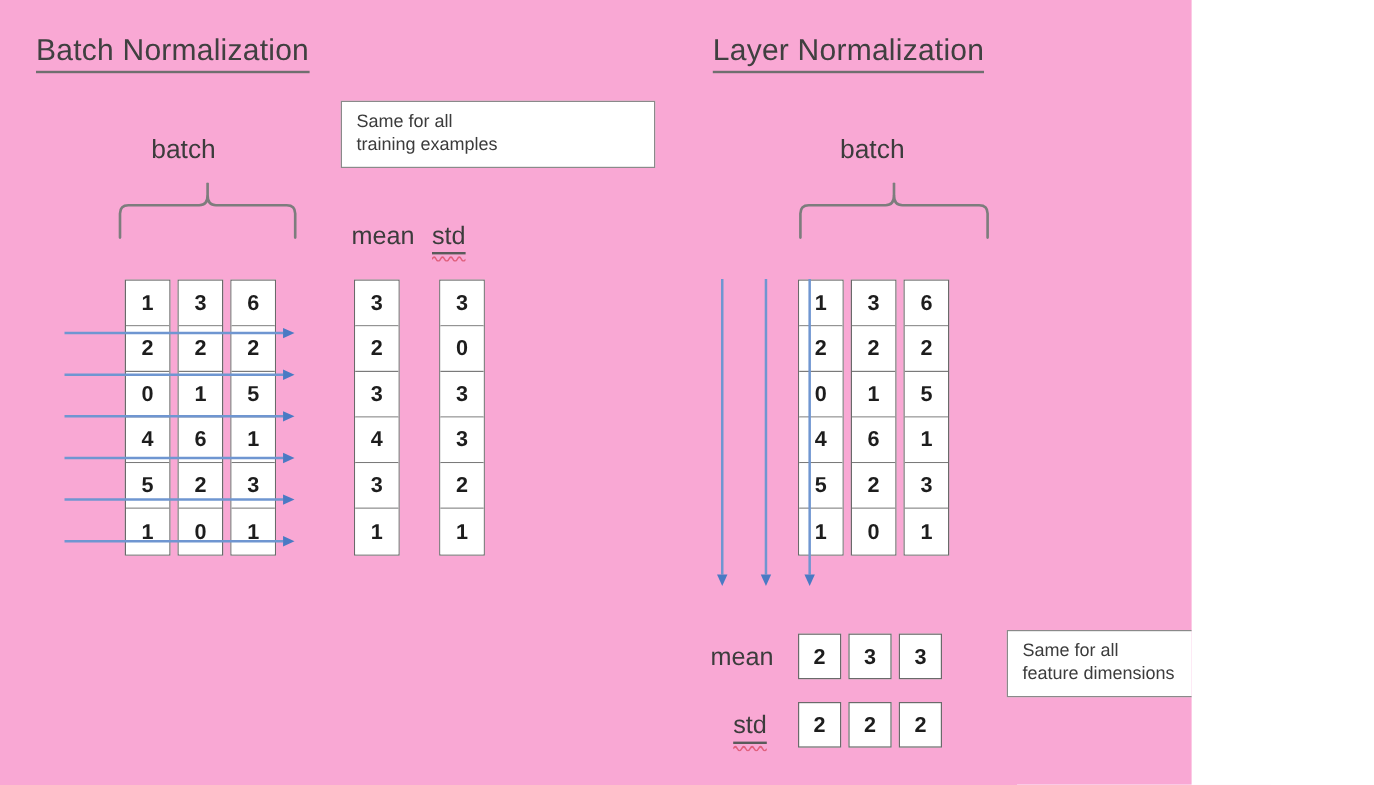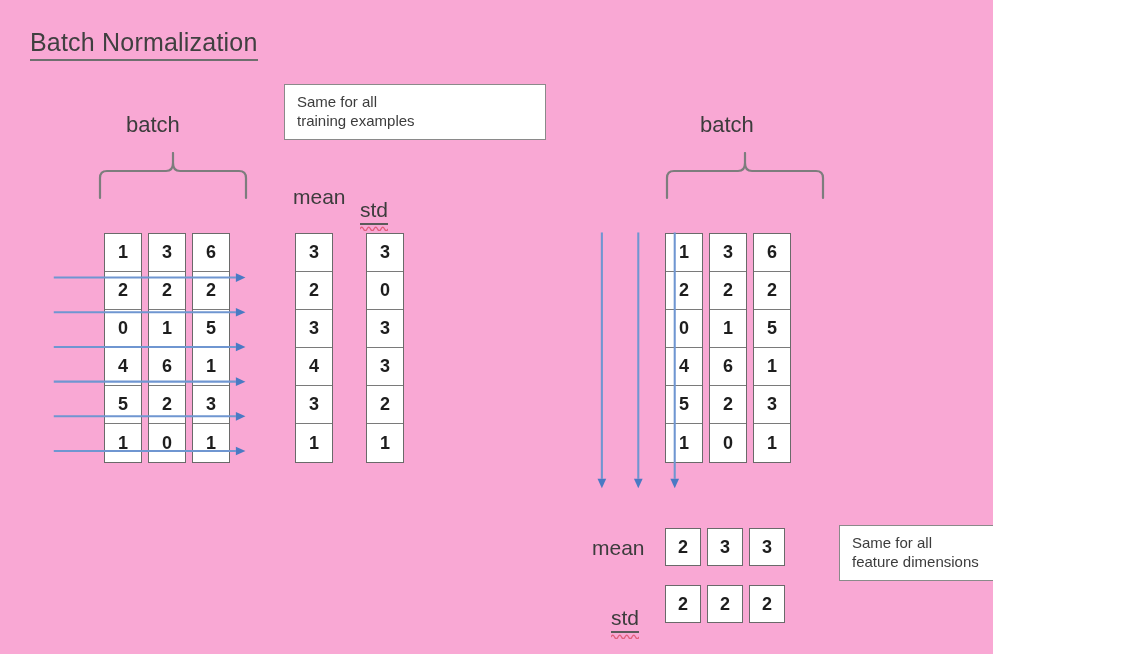--- a/index.html
+++ b/index.html
@@ -97,21 +97,20 @@
 
   
   .stat-label {
     font-size: 21px;
     color: #3c3c3c;
     white-space: nowrap;
   }
   .stat-label.underlined {
     border-bottom: 2px solid #5a5a5a;
     padding-bottom: 1px;
-    margin-top: 13px;
   }
   .squiggle {
     position: absolute;
     left: 0;
     bottom: -6px;
     width: 100%;
     height: 6px;
   }
 
   
@@ -216,20 +215,21 @@
     <div class="cell">0</div>
     <div class="cell">3</div>
     <div class="cell">3</div>
     <div class="cell">2</div>
     <div class="cell">1</div>
   </div>
 
   <div class="abs callout" style="left:284px; top:84px; width:262px;">Same for all
 training examples</div>
 
+  <div class="abs section-title" style="left:594px; top:28px;">Layer Normalization</div>
 
   <div class="abs batch-label" style="left:700px; top:112px;">batch</div>
 
   <svg class="abs brace" style="left:665px; top:152px;" width="160" height="48" viewBox="0 0 160 48">
     <path d="M2,46 L2,26 Q2,19 9,19 L73,19 Q80,19 80,11 Q80,19 87,19 L151,19 Q158,19 158,26 L158,46" fill="none" stroke="#7d7d7d" stroke-width="2.2" stroke-linecap="round"></path>
     <path d="M80,11 L80,1" fill="none" stroke="#7d7d7d" stroke-width="2.2" stroke-linecap="round"></path>
   </svg>
 
   <div class="abs matrix" style="left:665px; top:233px;">
     <div class="mcol">

